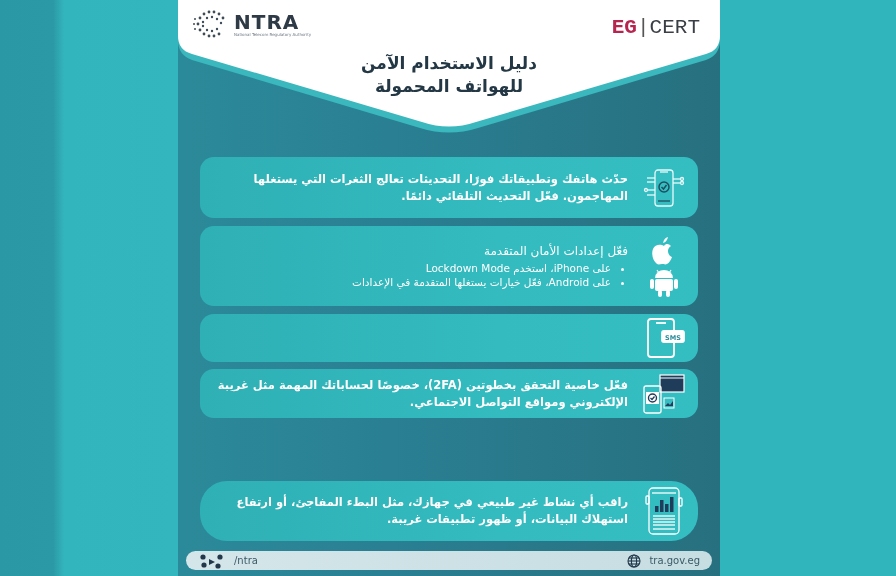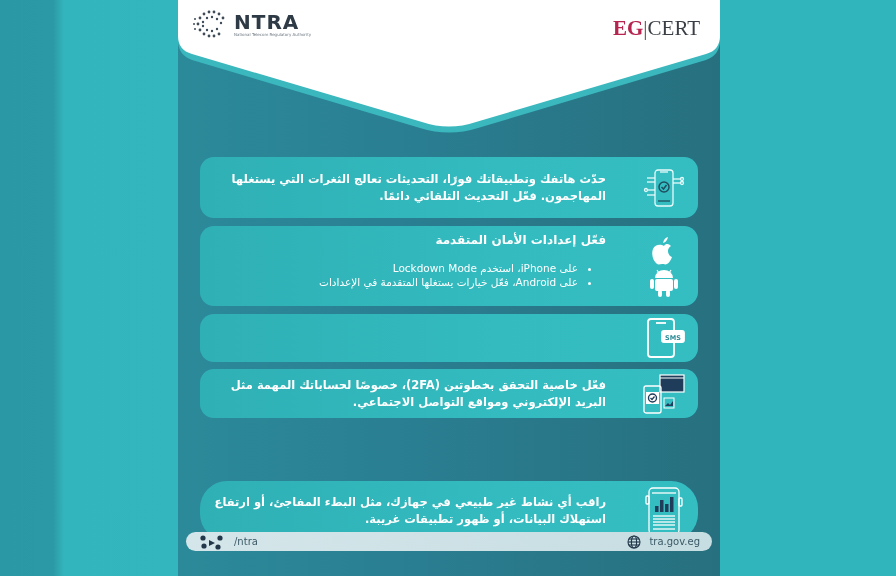--- a/index.html
+++ b/index.html
@@ -12,34 +12,34 @@
       background: linear-gradient(90deg, #2a98a5 0%, #2b9aa6 30%, #33b5bd 36%, #33b6be 100%); }
     .bg-right { position:absolute; left:720px; top:0; width:176px; height:576px; background:#30b5bd; }
     .poster { position:absolute; left:178px; top:0; width:542px; height:576px;
       background: linear-gradient(90deg, #2b8a99 0%, #2a7f92 40%, #27707f 100%); overflow:hidden; }
     .header-white { position:absolute; left:0; top:0; width:542px; height:140px; }
     .logo-ntra { position:absolute; left:12px; top:8px; display:flex; align-items:center; gap:4px; }
     .logo-ntra .mark { width:40px; height:32px; }
     .logo-ntra .txt { display:flex; flex-direction:column; }
     .logo-ntra .big { font-family:"DejaVu Sans", sans-serif; font-weight:bold; font-size:20px; color:#2e3a45; letter-spacing:1px; line-height:20px; }
     .logo-ntra .small { font-size:4px; color:#6b7680; line-height:5px; width:80px; }
-    .logo-eg { position:absolute; right:20px; top:16px; font-size:21px; line-height:24px; font-family:Liberation Serif, serif; }
+    .logo-eg { position:absolute; right:20px; top:16px; font-size:21px; line-height:24px; font-family:Liberation Mono, monospace; }
     .logo-eg .eg { color:#b6254f; font-weight:bold; }
     .logo-eg .bar { color:#555; font-weight:normal; }
     .logo-eg .cert { color:#3a3f45; }
     .title { position:absolute; left:0; width:542px; top:52px; text-align:center; direction:rtl;
       font-family:"DejaVu Sans", sans-serif; font-weight:bold; color:#233744; font-size:17px; line-height:23px; }
     .card { position:absolute; left:22px; width:498px; border-radius:14px;
       background: linear-gradient(90deg, #2fb0b5 0%, #33bbbf 60%, #35bec2 100%);
-      display:flex; flex-direction:row-reverse; align-items:center; box-sizing:border-box; padding:0 12px 0 0;gap:22px; }
+      display:flex; flex-direction:row-reverse; align-items:center; box-sizing:border-box; padding:0 12px 0 0; }
     .card .icon { width:44px; height:44px; flex:none; display:flex; align-items:center; justify-content:center; margin-left:10px; }
     .card .text { direction:rtl; text-align:right; color:#fff; font-weight:bold; font-size:11.5px; line-height:17px; flex:1; padding-right:4px; }
-    .card .text .head { font-weight:bold; font-size:12px; }
-    .card .text ul { margin:12px; padding:0 16px 0 0; font-weight:normal; font-size:10.5px; line-height:14px; }
-    .footer { position:absolute; left:8px; top:532px; width:526px; height:19px; border-radius:10px;
+    .card .text .head { font-weight:normal; font-size:12px; }
+    .card .text ul { margin:1px; padding:0 16px 0 0; font-weight:normal; font-size:10.5px; line-height:14px; }
+    .footer { position:absolute; left:8px; top:551px; width:526px; height:19px; border-radius:10px;
       background: linear-gradient(90deg, #d5e6ea 0%, #c6dde2 100%); display:flex; align-items:center; justify-content:space-between; padding:0 12px; box-sizing:border-box; }
     .footer .side { display:flex; align-items:center; gap:8px; font-size:10px; color:#3b5a66; }
   </style>
 </head>
 <body>
 
 <div class="bg-left"></div>
 <div class="bg-right"></div>
 
 <div class="poster">
@@ -81,20 +81,24 @@
     <div class="txt">
       <span class="big">NTRA</span>
       <span class="small">National Telecom Regulatory Authority</span>
     </div>
   </div>
 
   <div class="logo-eg">
     <span class="eg">EG</span><span class="bar">|</span><span class="cert">CERT</span>
   </div>
 
+  <div class="title">
+    <div>دليل الاستخدام الآمن</div>
+    <div>للهواتف المحمولة</div>
+  </div>
 
   <div class="card" style="top:157px;height:61px;">
     <div class="icon">
       <svg width="44" height="44" viewBox="0 0 44 44" fill="none" stroke="#e8fbfb" stroke-width="1.3">
         <rect x="13" y="4" width="18" height="36" rx="3"></rect>
         <line x1="18" y1="6" x2="26" y2="6"></line>
         <circle cx="22" cy="21" r="5" stroke="#1f4e5f" stroke-width="1.5"></circle>
         <polyline points="19.5,21 21.5,23 24.5,19" stroke="#1f4e5f" stroke-width="1.5"></polyline>
         <line x1="16" y1="35" x2="28" y2="35" stroke="#1f4e5f"></line>
         <line x1="31" y1="13" x2="38" y2="13"></line>
@@ -152,21 +156,21 @@
         <rect x="18" y="3" width="24" height="17" fill="#1f3c5a" stroke="#fff" stroke-width="1.2"></rect>
         <line x1="18" y1="6" x2="42" y2="6" stroke="#fff" stroke-width="1"></line>
         <rect x="2" y="14" width="17" height="27" rx="2" fill="none" stroke="#fff" stroke-width="1.3"></rect>
         <rect x="4" y="20" width="13" height="12" fill="#fff"></rect>
         <circle cx="10.5" cy="26" r="4" fill="none" stroke="#1f3c5a" stroke-width="1.4"></circle>
         <polyline points="8.5,26 10,27.5 12.5,24.5" fill="none" stroke="#1f3c5a" stroke-width="1.3"></polyline>
         <rect x="22" y="26" width="10" height="10" fill="none" stroke="#fff" stroke-width="1"></rect>
         <path d="M23 34 l3 -3 l2 2 l3 -4 v5z" fill="#1f3c5a"></path>
       </svg>
     </div>
-    <div class="text">فعّل خاصية التحقق بخطوتين (2FA)، خصوصًا لحساباتك المهمة مثل البريد الإلكتروني ومواقع التواصل الاجتماعي.</div>
+    <div class="text">فعّل خاصية التحقق بخطوتين (2FA)، خصوصًا لحساباتك المهمة مثل غريبة الإلكتروني ومواقع التواصل الاجتماعي.</div>
   </div>
 
 
   <div class="card" style="top:481px;height:60px;border-radius:27px;">
     <div class="icon" style="height:50px;">
       <svg width="44" height="50" viewBox="0 0 44 50" fill="none" stroke="#fff" stroke-width="1.3">
         <rect x="7" y="2" width="30" height="46" rx="4"></rect>
         <rect x="4" y="10" width="3" height="8" rx="1"></rect>
         <rect x="37" y="12" width="3" height="8" rx="1"></rect>
         <line x1="10" y1="7" x2="34" y2="7"></line>

